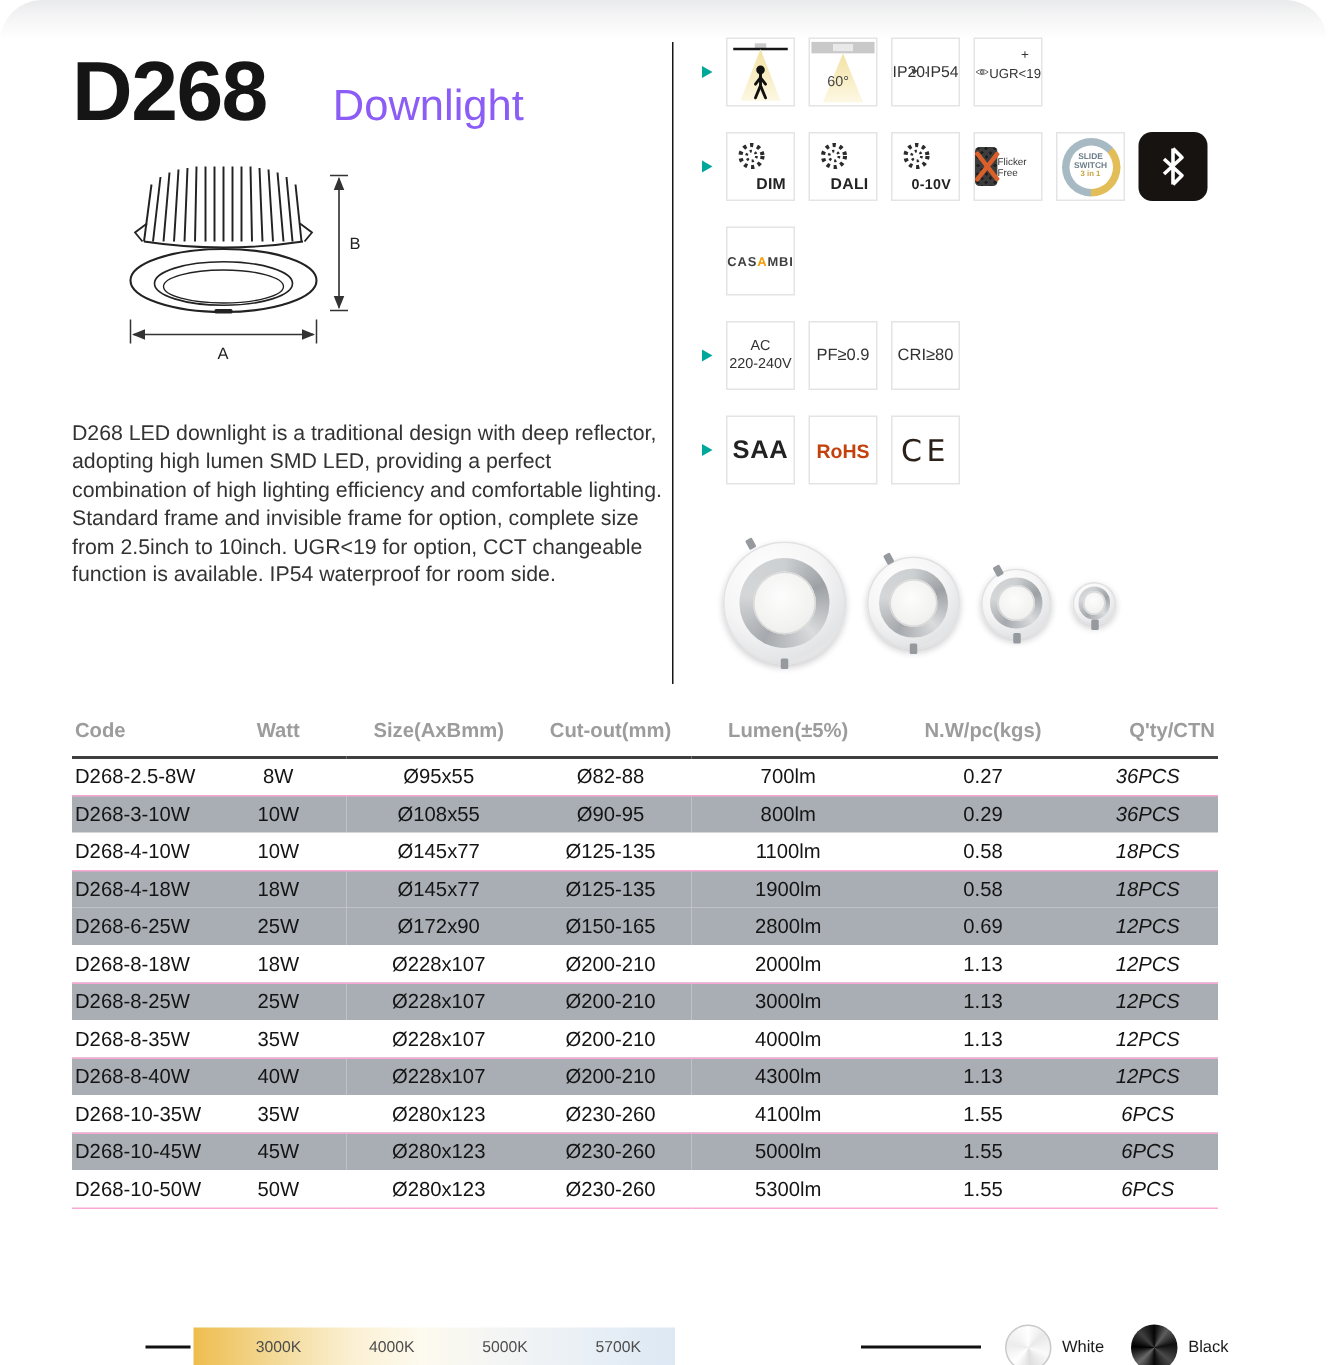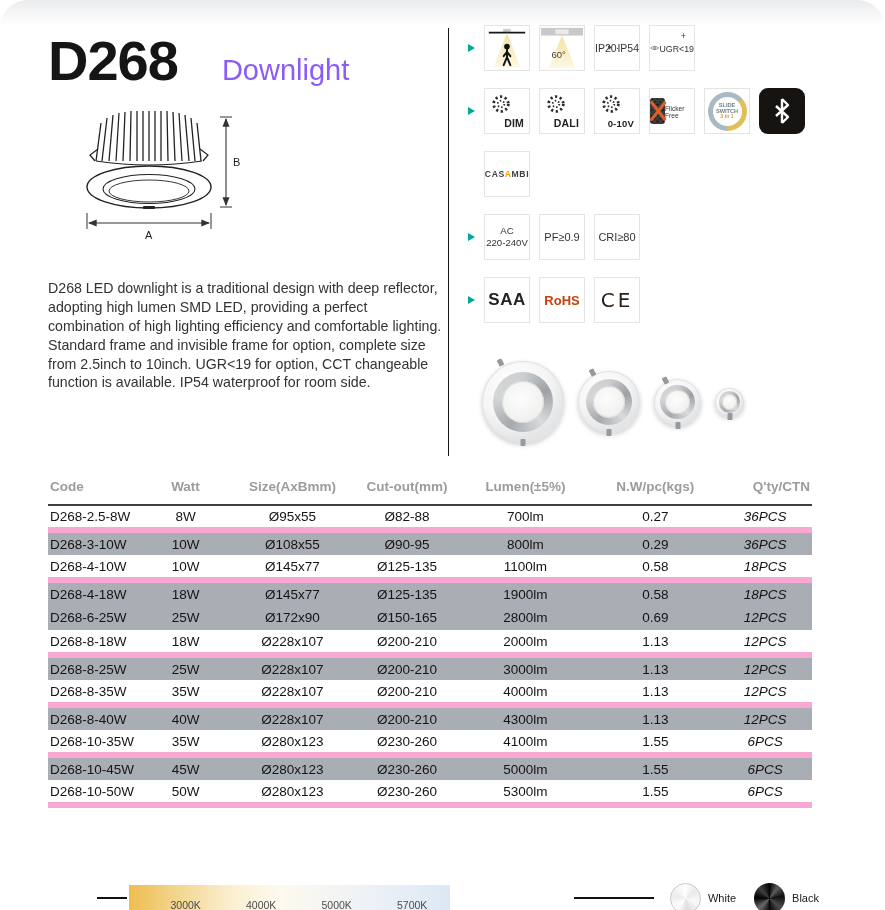--- a/index.html
+++ b/index.html
@@ -93,31 +93,31 @@
     border-collapse:collapse; table-layout:fixed; }
   .spec-table th { font-size:13.5px; font-weight:600; color:#9c9c9c;
     padding:6px 0 10px 0; border-bottom:2px solid #3f3f3f; text-align:center; }
   .spec-table th:first-child { text-align:left; padding-left:2px; }
   .spec-table th:last-child  { text-align:right; padding-right:2px; }
   .spec-table td { font-size:13.5px; color:#141414; height:25px; padding:2px 0;
     text-align:center; }
   .spec-table td:first-child { text-align:left; padding-left:2px; }
   .spec-table td:last-child  { text-align:center; padding-right:2px;font-style:italic; }
   .spec-table tbody tr.stripe { background:#a9aeb4; }
-  .spec-table tbody tr:not(.stripe) td { border-bottom:6px solid #f9a8d4; }
+  .spec-table tbody tr:not(.stripe) td { border-bottom:1px solid #f9a8d4; }
 
   
   .footer { position:absolute; left:48px; top:864px; width:789px; display:flex; align-items:center; }
   .foot-label { font-size:17px; font-weight:700; color:#0d0d0d;margin-top:48px; }
   .foot-line { height:1.6px; background:#111; }
   .cct-group { display:flex; align-items:center; width:402px; }
   .cct-group .foot-line { width:30px; margin:0 0 0 14px; }
   .cct-bar { flex:1; height:26px; margin-left:2px;
     background:linear-gradient(90deg,#eebd4e 0%,#f3d894 16%,#fbf0d3 33%,#fdfaee 47%,#f6f6f3 60%,#e9eff6 82%,#dce8f3 100%);
-    display:flex; align-items:flex-end; justify-content:space-around;padding-left:19px; }
+    display:flex; align-items:center; justify-content:space-around;padding-left:19px; }
   .cct-tick { font-size:10.5px; color:#4d4d4d; }
   .trim-group { display:flex; align-items:center; margin-left:72px; flex:1; }
   .trim-group .foot-line { flex:1; margin:0 16px; max-width:112px; }
   .swatch { width:31px; height:31px; border-radius:50%; flex:0 0 auto; }
   .swatch.white { border:1px solid #c9c9c9;
     background:conic-gradient(#ffffff,#e9e9e9 14%,#fafafa 30%,#dedede 48%,#ffffff 62%,#ececec 78%,#ffffff 100%); }
   .swatch.black {
     background:conic-gradient(#050505,#5d5d5d 10%,#101010 22%,#4a4a4a 36%,#080808 50%,#6a6a6a 63%,#000000 76%,#3f3f3f 88%,#050505 100%); }
   .swatch-label { font-size:11px; color:#1a1a1a; margin-left:7px; margin-right:18px; }
 </style>

